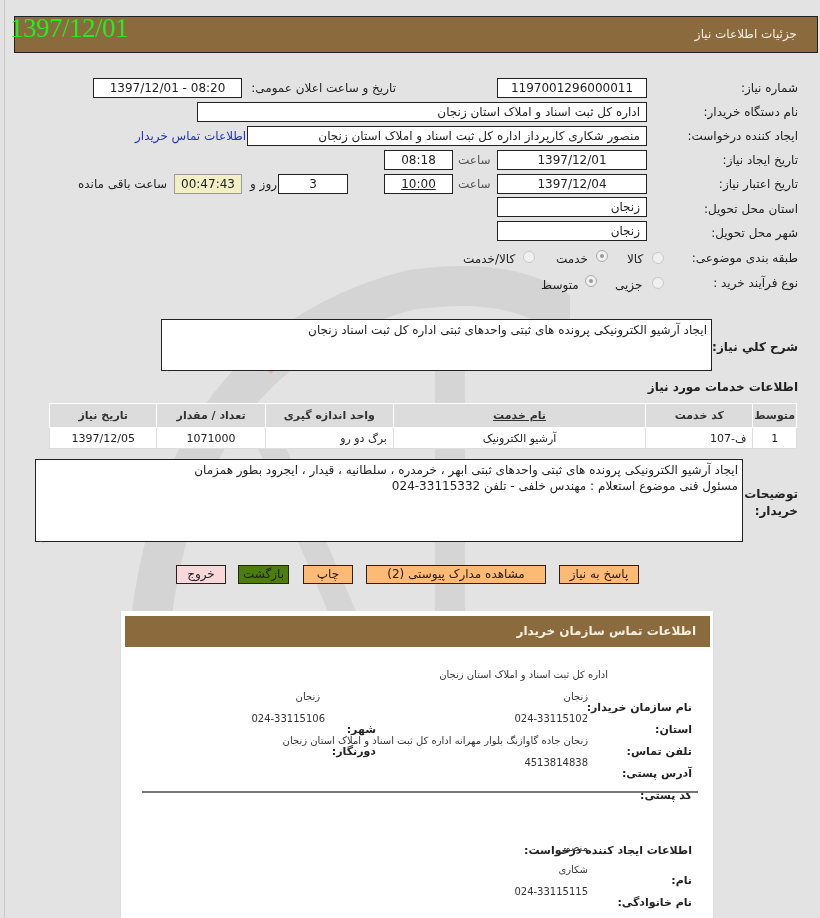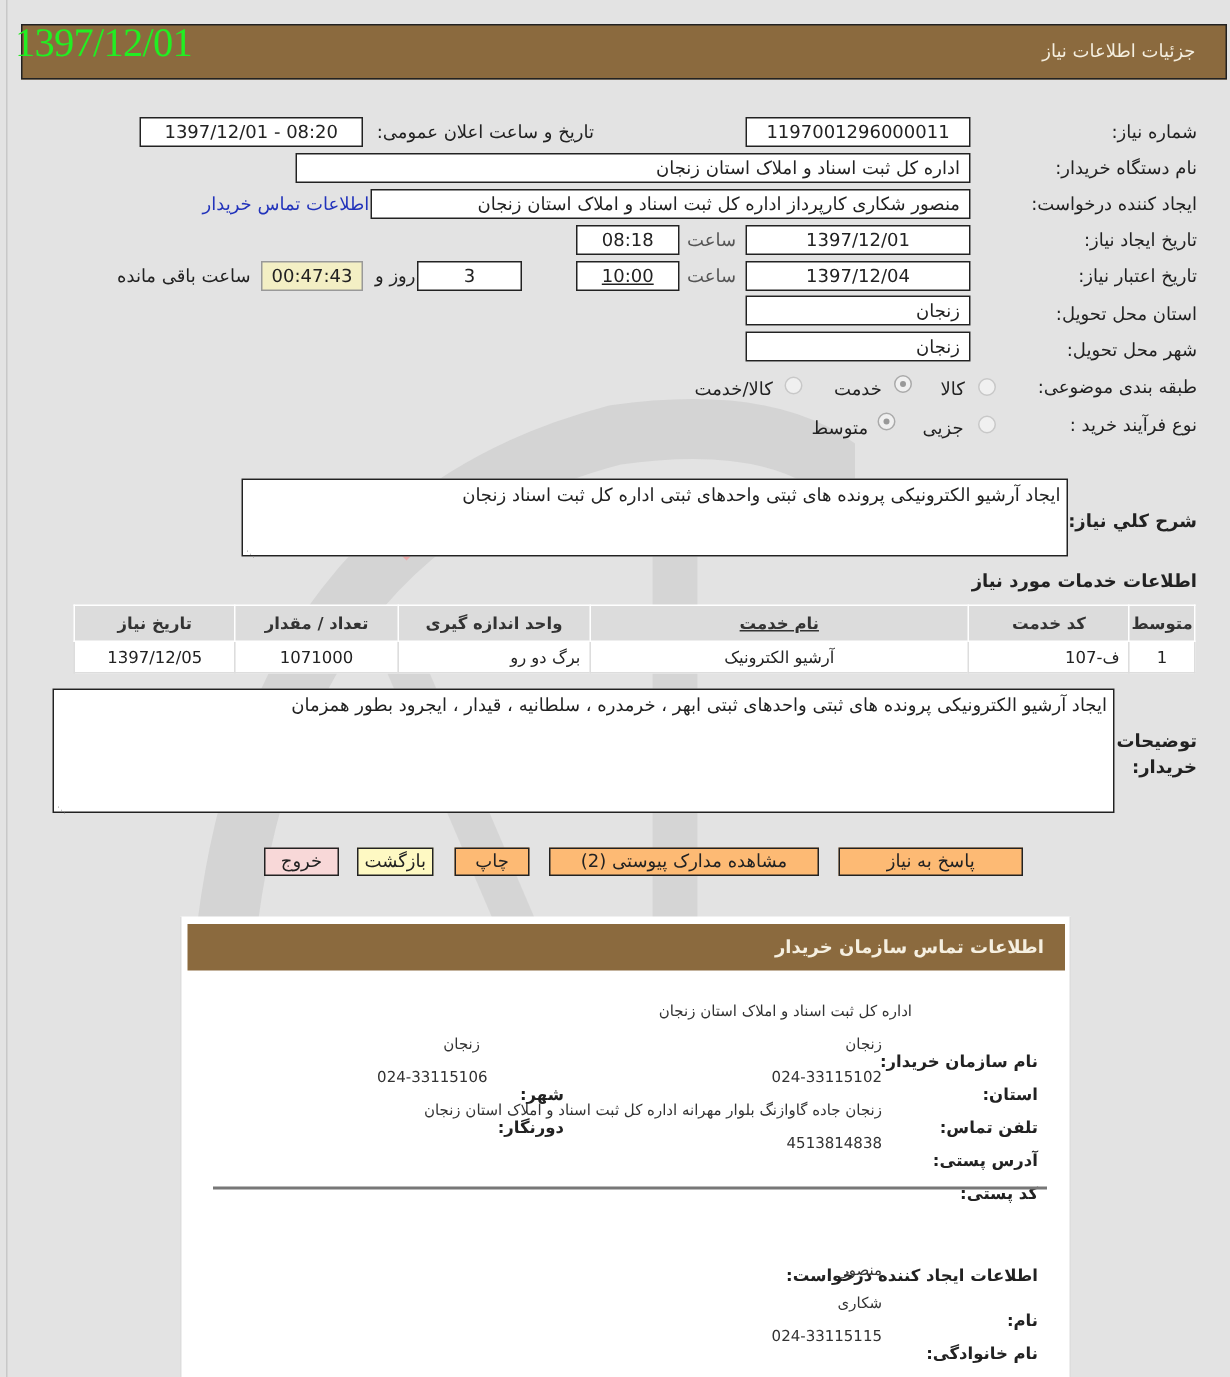--- a/index.html
+++ b/index.html
@@ -22,21 +22,21 @@
   .bold-label { font-weight: bold; font-size: 12px; direction: rtl; white-space: nowrap; }
   .textarea { background: #fff; border: 1px solid #222; font-size: 12px; direction: rtl; text-align: right; padding: 2px 4px; line-height: 16px; }
   .resize-grip { position: absolute; left: 2px; bottom: 2px; width: 6px; height: 6px; color: #aaa; font-size: 6px; }
   table.svc { border-collapse: collapse; direction: rtl; font-size: 11px; }
   table.svc th { background: #dcdcdc; color: #333; font-weight: bold; height: 24px; border: 1px solid #fff; }
   table.svc td { background: #fff; height: 21px; border: 1px solid #ddd; text-align: center; }
   table.svc td.right { text-align: right; padding-right: 6px; }
   .btn { height: 19px; border: 1px solid #222; font-size: 12px; line-height: 17px; text-align: center; direction: rtl; white-space: nowrap; }
   .btn.green { background: #fdba74; }
   .btn.pink { background: #f8d8d8; }
-  .btn.rose { background: #fef9c3; }
+  .btn.rose { background: #4d7c0f; }
   .panel { left: 120px; top: 611px; width: 594px; height: 307px; background: #fff; border-left: 1px solid #ddd; border-right: 1px solid #ddd; }
   .panel-head { left: 125px; top: 616px; width: 585px; height: 31px; background: #8b6a3e; }
   .panel-head-title { right: 14px; top: 8px; color: #f5efe0; font-size: 12px; font-weight: bold; direction: rtl; }
   .p-label { font-weight: bold; font-size: 11px; direction: rtl; white-space: nowrap; color: #222; margin-top: 32px; }
   .p-value { font-size: 10px; direction: rtl; white-space: nowrap; color: #333; }
   .divider { left: 142px; top: 791px; width: 556px; height: 2px; background: #777; }
   .watermark { left: 30px; top: 230px; width: 540px; height: 400px; pointer-events: none; }
   .left-border { left: 4px; top: 0; width: 1px; height: 918px; background: #c8c8c8; }
 </style>
 </head>
@@ -129,24 +129,25 @@
       <td>1071000</td>
       <td>1397/12/05</td>
     </tr>
   </tbody>
 </table>
 
 <div class="abs bold-label" style="right:22px;top:487px;">توضیحات</div>
 <div class="abs bold-label" style="right:22px;top:504px;">خریدار:</div>
 <div class="abs textarea" style="left:35px;top:459px;width:708px;height:83px;">
   <div>ایجاد آرشیو الکترونیکی پرونده های ثبتی واحدهای ثبتی ابهر ، خرمدره ، سلطانیه ، قیدار ، ایجرود بطور همزمان</div>
+  <div>مسئول فنی موضوع استعلام : مهندس خلفی - تلفن 33115332-024</div>
   <span class="resize-grip">⋰</span>
 </div>
 
-<div class="abs btn green" style="left:559px;top:565px;width:123px;">پاسخ به نیاز</div>
+<div class="abs btn green" style="left:559px;top:565px;width:80px;">پاسخ به نیاز</div>
 <div class="abs btn green" style="left:366px;top:565px;width:180px;">مشاهده مدارک پیوستی (2)</div>
 <div class="abs btn green" style="left:303px;top:565px;width:50px;">چاپ</div>
 <div class="abs btn rose" style="left:238px;top:565px;width:51px;">بازگشت</div>
 <div class="abs btn pink" style="left:176px;top:565px;width:50px;">خروج</div>
 
 <div class="abs panel"></div>
 <div class="abs panel-head">
   <div class="abs panel-head-title">اطلاعات تماس سازمان خریدار</div>
 </div>
 

